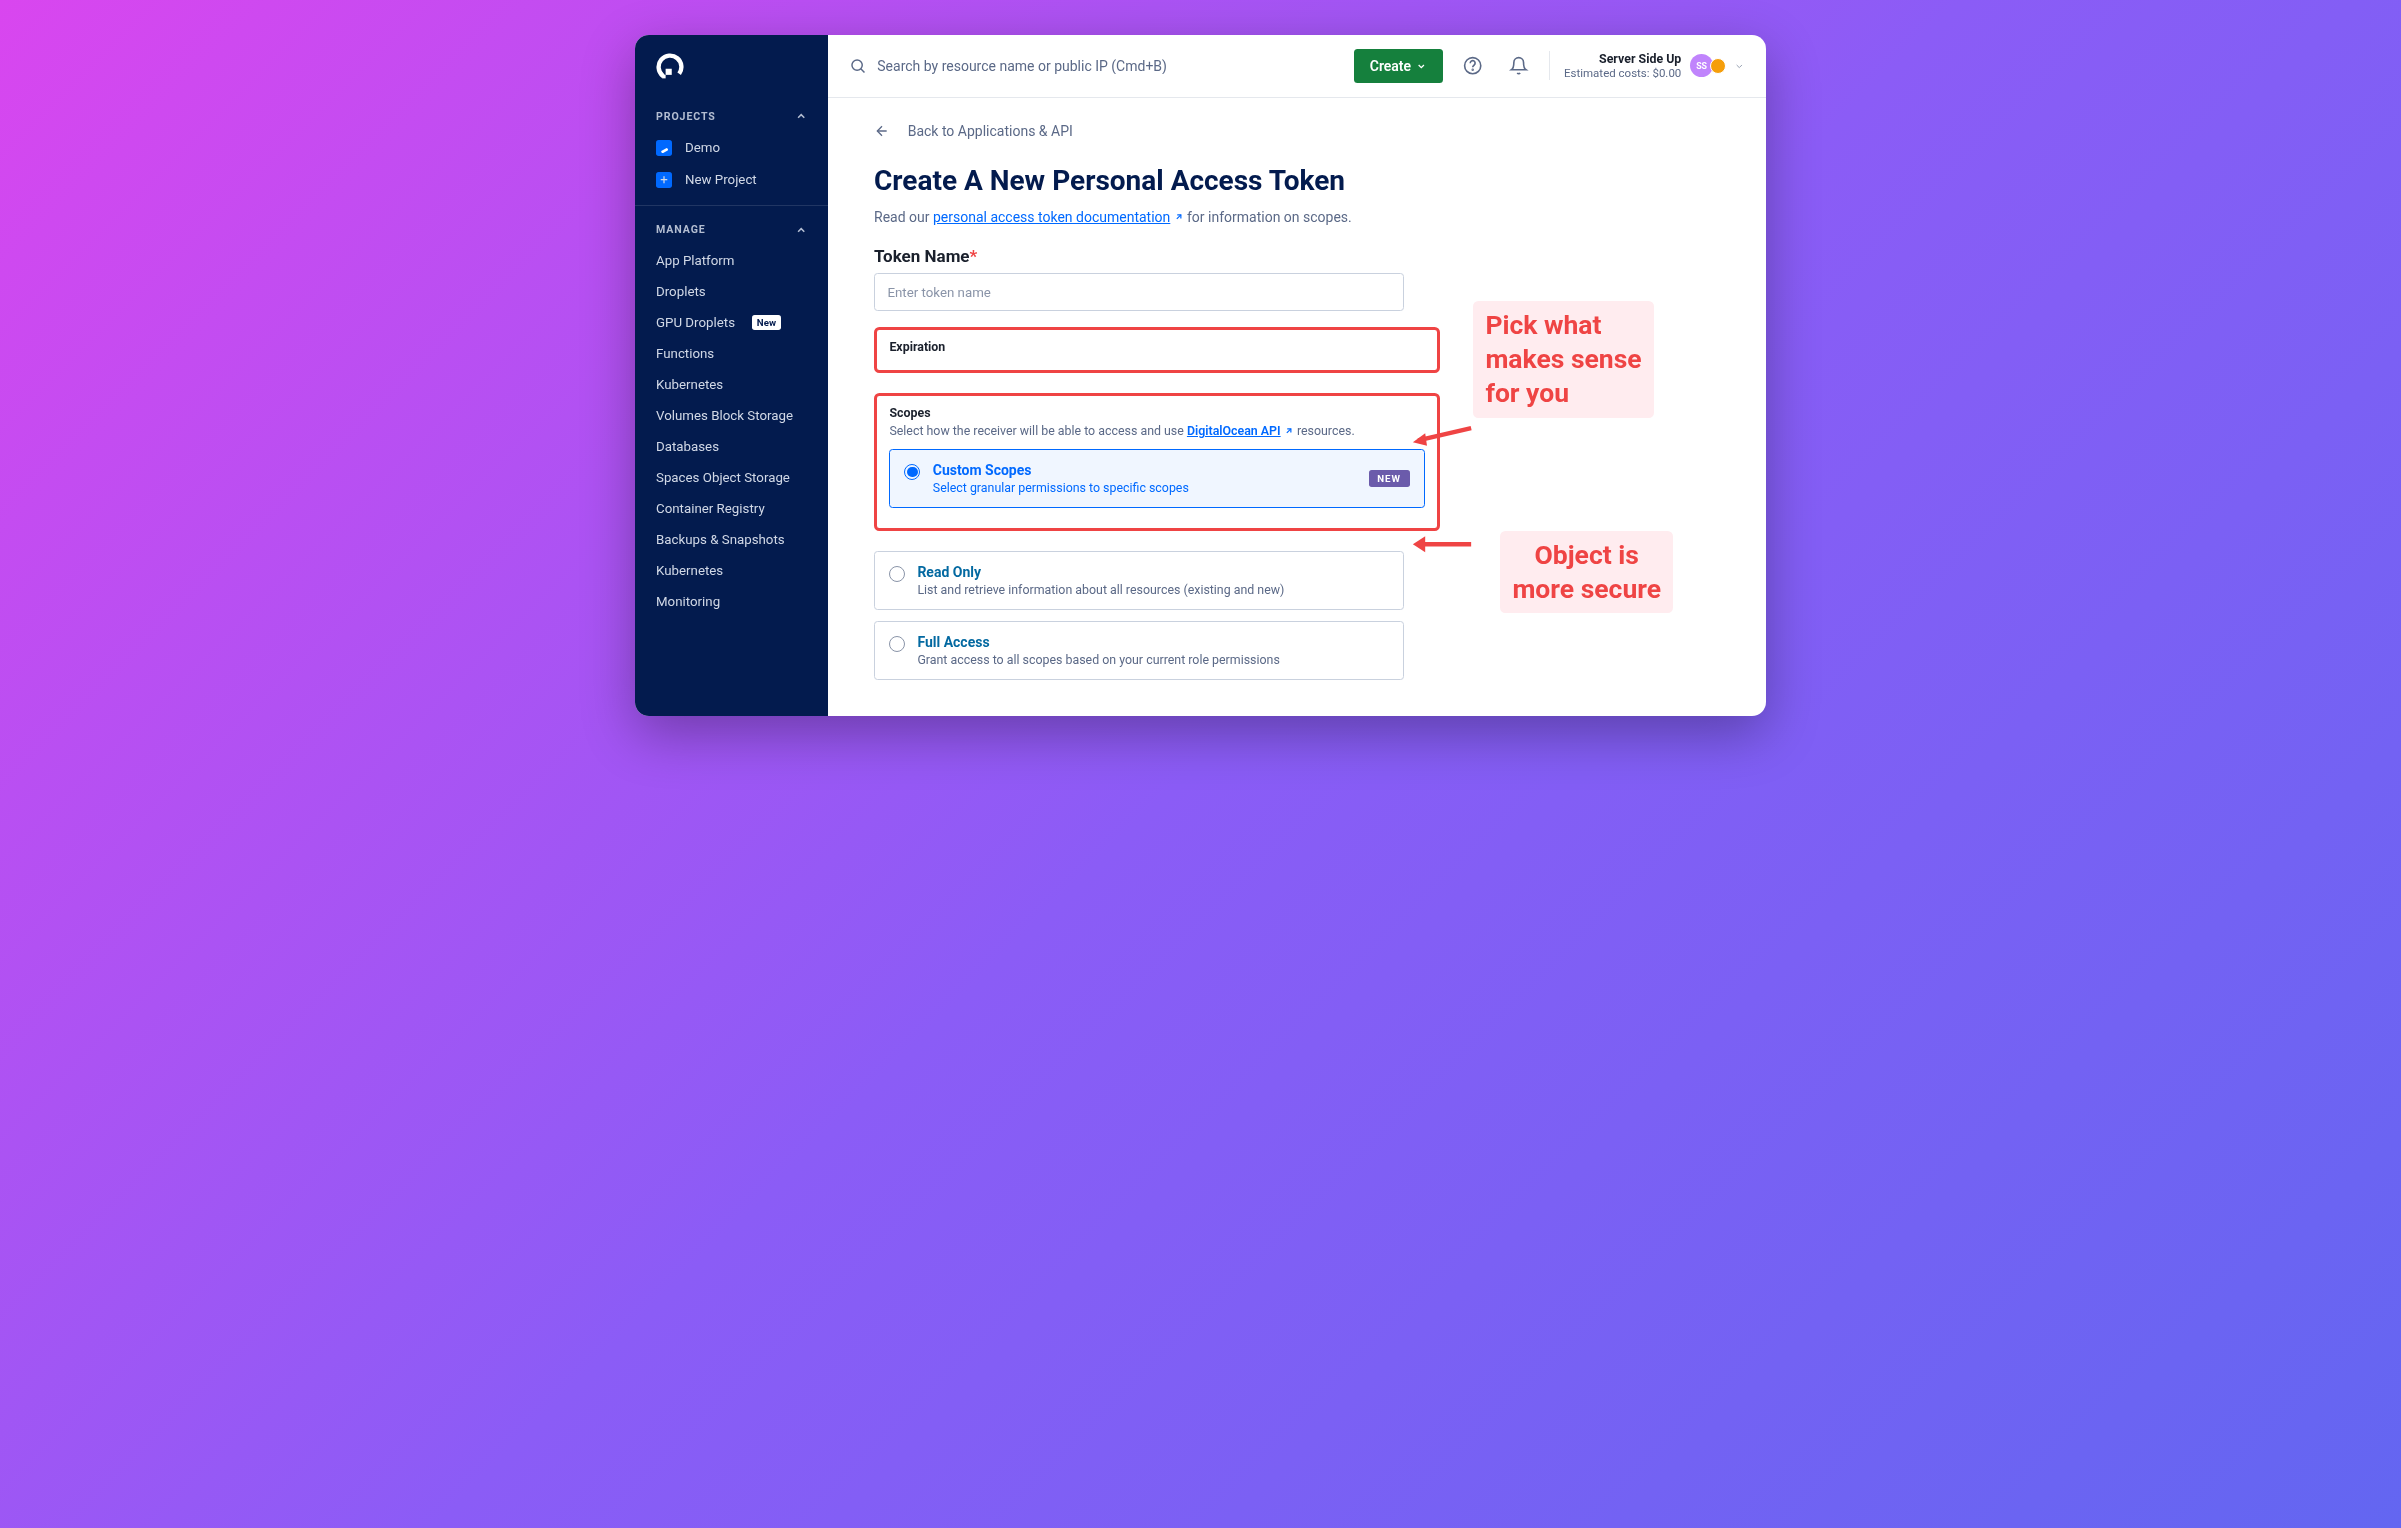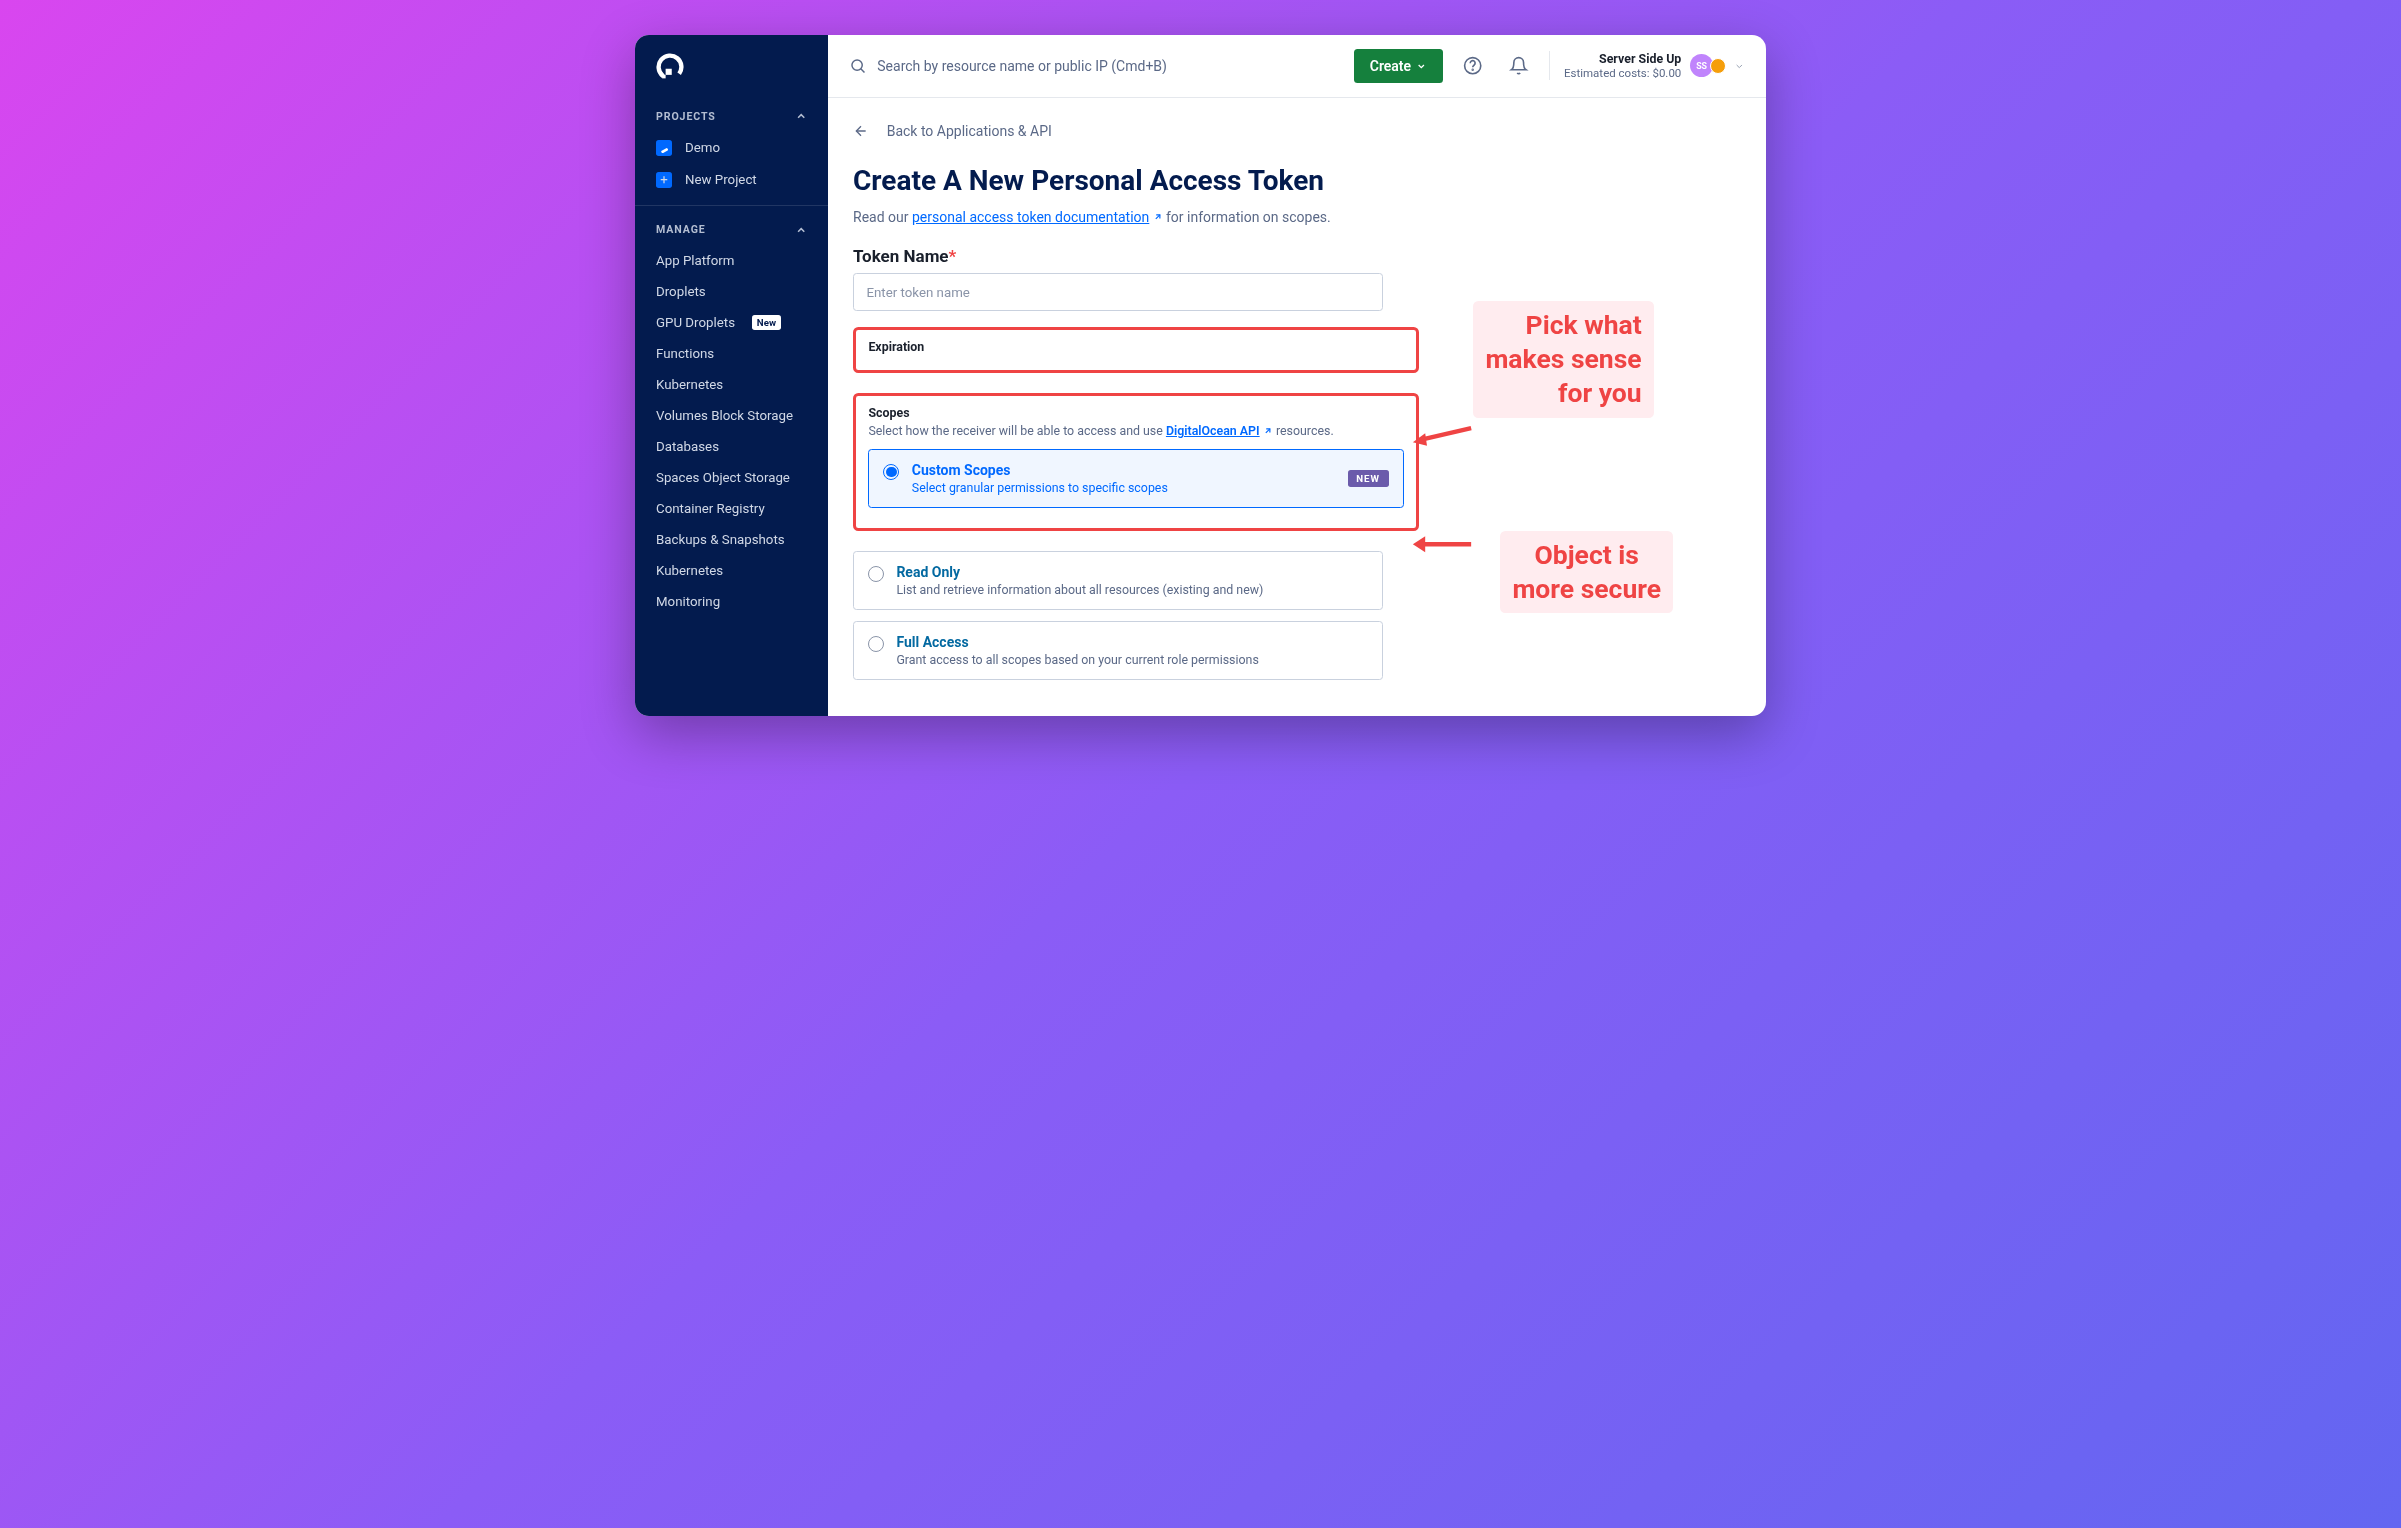--- a/index.html
+++ b/index.html
@@ -22,21 +22,21 @@
 .search-container input::placeholder { color: #5b6987; }
 .create-btn { background: #15803d; color: #fff; border: none; padding: 8.8px 16px; font-size: 14px; font-weight: 600; border-radius: 3.5px; cursor: pointer; display: flex; align-items: center; gap: 5.3px; }
 .icon-btn { width: 32px; height: 32px; display: flex; align-items: center; justify-content: center; cursor: pointer; color: #5b6987; }
 .user-section { display: flex; align-items: center; gap: 8.8px; padding-left: 14px; border-left: 0.9px solid #e5e8ed; }
 .user-text { text-align: right; font-size: 11.5px; }
 .user-text .name { font-weight: 700; color: #1a202c; font-size: 12.4px; }
 .user-text .cost { color: #5b6987; }
 .avatar-group { display: flex; align-items: center; gap: 1.8px; }
 .avatar { width: 23px; height: 23px; border-radius: 50%; background: #c084fc; display: flex; align-items: center; justify-content: center; font-size: 8.8px; font-weight: 700; color: #fff; }
 .avatar2 { width: 16px; height: 16px; border-radius: 50%; background: #f59e0b; margin-left: -5.3px; border: 1.8px solid #fff; }
-.content { padding: 25px 25px; flex: 1; overflow-y: auto; }
+.content { padding: 25px 46px; flex: 1; overflow-y: auto; }
 .back-link { display: flex; align-items: center; gap: 17.7px; color: #5b6987; font-size: 14px; cursor: pointer; margin-bottom: 25px; }
 .page-title { font-size: 28px; font-weight: 700; color: #031b4e; margin-bottom: 12.4px; }
 .subtitle { font-size: 14px; color: #5b6987; margin-bottom: 21px; }
 .subtitle a { color: #0069ff; text-decoration: underline; }
 .ext-link { display: inline-flex; align-items: center; gap: 3.5px; }
 .ext-link svg { width: 9.7px; height: 9.7px; }
 .field-label { font-size: 17px; font-weight: 700; color: #1a202c; margin-bottom: 7px; }
 .field-label .req { color: #ef4444; }
 .field-sublabel { font-size: 12.4px; color: #5b6987; margin-bottom: 10.6px; }
 .text-input { width: 100%; max-width: 530px; padding: 10.6px 12.4px; border: 0.9px solid #c9d1de; border-radius: 3.5px; font-size: 13.3px; margin-bottom: 16px; }
@@ -272,21 +272,21 @@
           </div>
         </div>
       </div>
 
       <div class="arrow" style="left:583px; top:323px;">
         <svg viewBox="0 0 70 30">
             <path d="M68 8 L8 22" stroke="#ef4444" stroke-width="5" fill="none"></path>
             <path d="M2 24 L16 14 L18 28 Z" fill="#ef4444"></path>
           </svg>
       </div>
-      <div class="annotation" style="left:645px; top:203px; white-space:pre-line; text-align:right;">Pick what
+      <div class="annotation" style="left:645px; top:203px; white-space:pre-line; text-align:left;">Pick what
 makes sense
 for you</div>
 
       <div class="arrow" style="left:583px; top:433px;">
         <svg viewBox="0 0 70 30">
             <path d="M68 15 L8 15" stroke="#ef4444" stroke-width="5" fill="none"></path>
             <path d="M2 15 L16 6 L16 24 Z" fill="#ef4444"></path>
           </svg>
       </div>
       <div class="annotation" style="left:672px; top:433px; white-space:pre-line; text-align:center;">Object is

